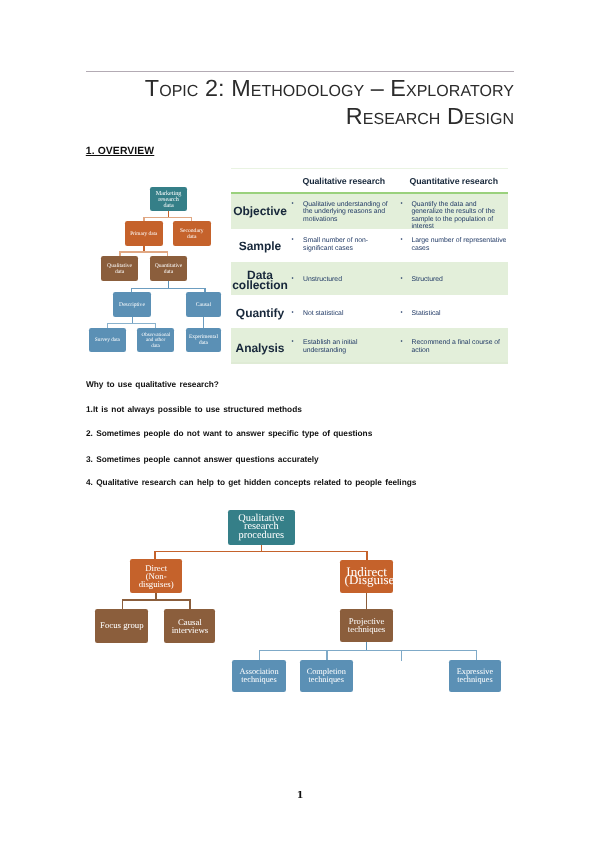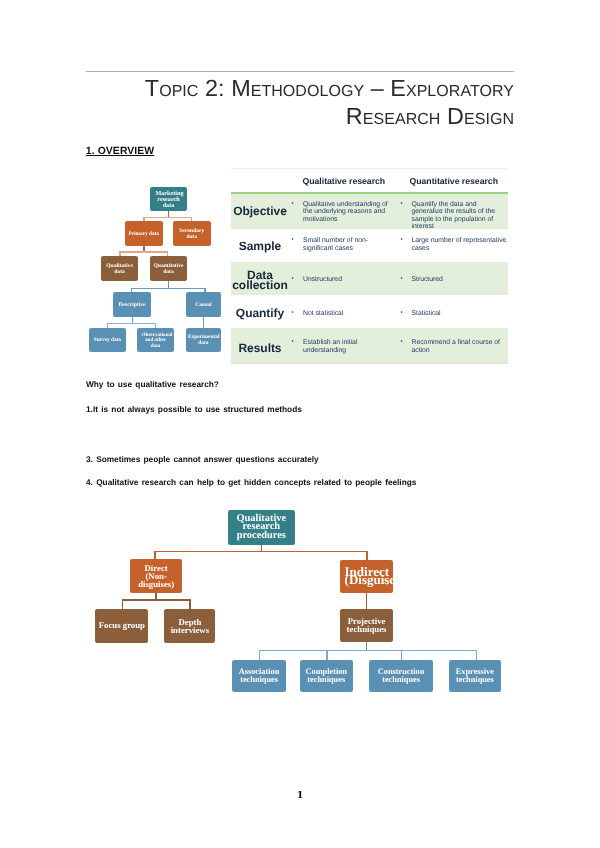--- a/index.html
+++ b/index.html
@@ -28,21 +28,21 @@
          font-family:"Liberation Sans",sans-serif;letter-spacing:-0.05px;}
   .cmp-label{position:absolute;font-size:12px;font-weight:bold;color:#17273a;text-align:center;
              line-height:10px;width:66px;left:-3.5px;letter-spacing:-0.05px;}
   .cmp-bul{position:absolute;font-size:6px;color:#1f3864;line-height:6.6px;}
   .cmp-txt{position:absolute;font-size:6.85px;color:#1f3864;line-height:7.6px;
            font-family:"Liberation Sans",sans-serif;letter-spacing:-0.02px;}
 
   
   .fc{position:absolute;left:0;top:0;width:600px;height:848px;pointer-events:none;}
   .node{position:absolute;box-sizing:border-box;border-radius:2.2px;color:#ffffff;
-        font-family:"Liberation Serif",serif;font-weight:bold;text-align:center;
+        font-family:"Liberation Serif",serif;font-weight:normal;text-align:center;
         display:flex;align-items:center;justify-content:center;padding:0 2px;}
   .node span{display:block;width:100%;}
   .ln{position:absolute;}
   .teal{background:#357f88;}
   .orange{background:#c5622b;}
   .brown{background:#8b5e3c;}
   .blue{background:#5b90b5;}
 
   
   .qtext{position:absolute;left:86px;font-size:8.3px;color:#111;font-weight:bold;letter-spacing:-0.02px;word-spacing:1.0px;white-space:nowrap;}
@@ -96,21 +96,21 @@
           <div class="cmp-txt" style="left:181px;top:108px;width:92px">Structured</div>
         </div>
         <div>
           <div class="cmp-label" style="top:140px">Quantify</div>
           <div class="cmp-bul" style="left:61px;top:142px">•</div>
           <div class="cmp-txt" style="left:72.5px;top:142px;width:86px">Not statistical</div>
           <div class="cmp-bul" style="left:170px;top:142px">•</div>
           <div class="cmp-txt" style="left:181px;top:142px;width:92px">Statistical</div>
         </div>
         <div>
-          <div class="cmp-label" style="top:175px">Results</div>
+          <div class="cmp-label" style="top:175px">Analysis</div>
           <div class="cmp-bul" style="left:61px;top:171px">•</div>
           <div class="cmp-txt" style="left:72.5px;top:171px;width:86px">Establish an initial understanding</div>
           <div class="cmp-bul" style="left:170px;top:171px">•</div>
           <div class="cmp-txt" style="left:181px;top:171px;width:92px">Recommend a final course of action</div>
         </div>
       </div>
   </div>
 
   <div class="fc" id="fc1">
       <div class="ln" style="left:167.6px;top:211px;height:6px;width:1.2px;background:#c5622b"></div>
@@ -157,20 +157,21 @@
       <div class="node blue" style="left:136.8px;top:327.6px;width:37.6px;height:24px;font-size:5.1px;line-height:5.5px">
         <span style="max-width:28px;margin:0 auto;position:relative;top:1.4px;">Observational and other data</span>
       </div>
       <div class="node blue" style="left:185.8px;top:327.6px;width:35.3px;height:24px;font-size:5.4px;line-height:5.85px">
         <span style="max-width:31px;margin:0 auto;position:relative;top:1.4px;">Experimental data</span>
       </div>
     </div>
 
   <div class="qtext" style="top:378.8px">Why to use qualitative research?</div>
   <div class="qtext" style="top:404px">1.It is not always possible to use structured methods</div>
+  <div class="qtext" style="top:428px">2. Sometimes people do not want to answer specific type of questions</div>
   <div class="qtext" style="top:454px">3. Sometimes people cannot answer questions accurately</div>
   <div class="qtext" style="top:477px">4. Qualitative research can help to get hidden concepts related to people feelings</div>
 
   <div class="fc" id="fc2">
       <div class="ln" style="left:260.8px;top:545px;height:6.4px;width:1.3px;background:#c5622b"></div>
       <div class="ln" style="left:154.3px;top:550.8px;width:213.5px;height:1.3px;background:#c5622b"></div>
       <div class="ln" style="left:154.3px;top:550.8px;height:8.8px;width:1.3px;background:#c5622b"></div>
       <div class="ln" style="left:366.3px;top:550.8px;height:9.2px;width:1.3px;background:#c5622b"></div>
       <div class="ln" style="left:155.4px;top:593.2px;height:6.8px;width:1.3px;background:#8b5e3c"></div>
       <div class="ln" style="left:121.6px;top:599.3px;width:69.1px;height:1.3px;background:#8b5e3c"></div>
@@ -189,33 +190,30 @@
       <div class="node orange" style="left:129.8px;top:559.3px;width:52.7px;height:34px;font-size:8.75px;line-height:8.2px">
         <span style="max-width:38px;margin:0 auto;">Direct (Non-disguises)</span>
       </div>
       <div class="node orange" style="left:340.3px;top:559.7px;width:52.5px;height:33.6px;font-size:13px;line-height:8.2px">
         <span style="max-width:44px;margin:0 auto;">Indirect (Disguises)</span>
       </div>
       <div class="node brown" style="left:95.4px;top:608.5px;width:52.9px;height:34.5px;font-size:8.75px;line-height:8.2px">
         <span style="position:relative;top:-0.5px;">Focus group</span>
       </div>
       <div class="node brown" style="left:164.3px;top:608.5px;width:51.2px;height:34.5px;font-size:8.75px;line-height:8.2px">
-        <span style="max-width:40px;margin:0 auto;">Depth interviews</span>
+        <span style="max-width:40px;margin:0 auto;">Causal interviews</span>
       </div>
       <div class="node brown" style="left:340.3px;top:608.7px;width:52.5px;height:33.3px;font-size:8.75px;line-height:8.2px">
         <span style="max-width:44px;margin:0 auto;">Projective techniques</span>
       </div>
       <div class="node blue" style="left:232px;top:660.1px;width:54.1px;height:32px;font-size:8.3px;line-height:8.1px">
         <span style="max-width:46px;margin:0 auto;">Association techniques</span>
       </div>
       <div class="node blue" style="left:300px;top:660.1px;width:52.5px;height:32px;font-size:8.3px;line-height:8.1px">
         <span style="max-width:46px;margin:0 auto;">Completion techniques</span>
       </div>
-      <div class="node blue" style="left:368.8px;top:660.1px;width:64.5px;height:32px;font-size:8.3px;line-height:8.1px">
-        <span style="max-width:58px;margin:0 auto;">Construction techniques</span>
-      </div>
       <div class="node blue" style="left:448.5px;top:660.1px;width:52.8px;height:32px;font-size:8.3px;line-height:8.1px">
         <span style="max-width:46px;margin:12px auto;">Expressive techniques</span>
       </div>
     </div>
 
   <div class="page-num">1</div>
 </div>
 
 </body></html>

